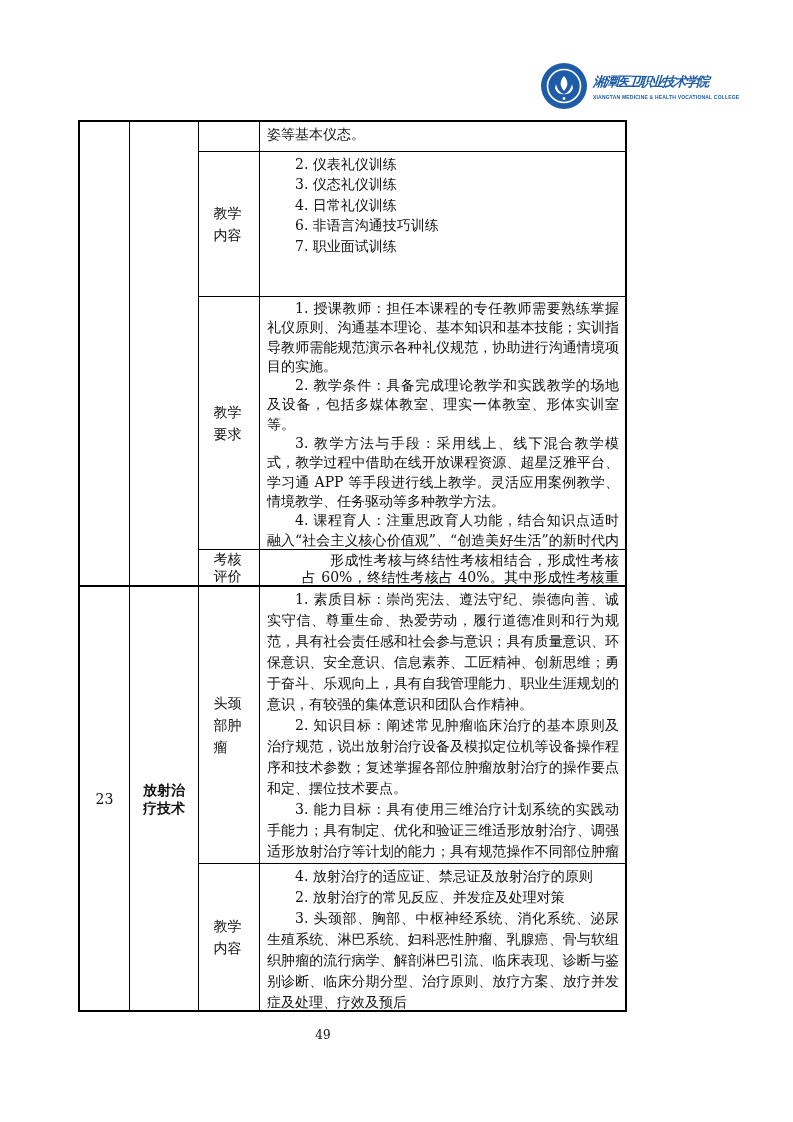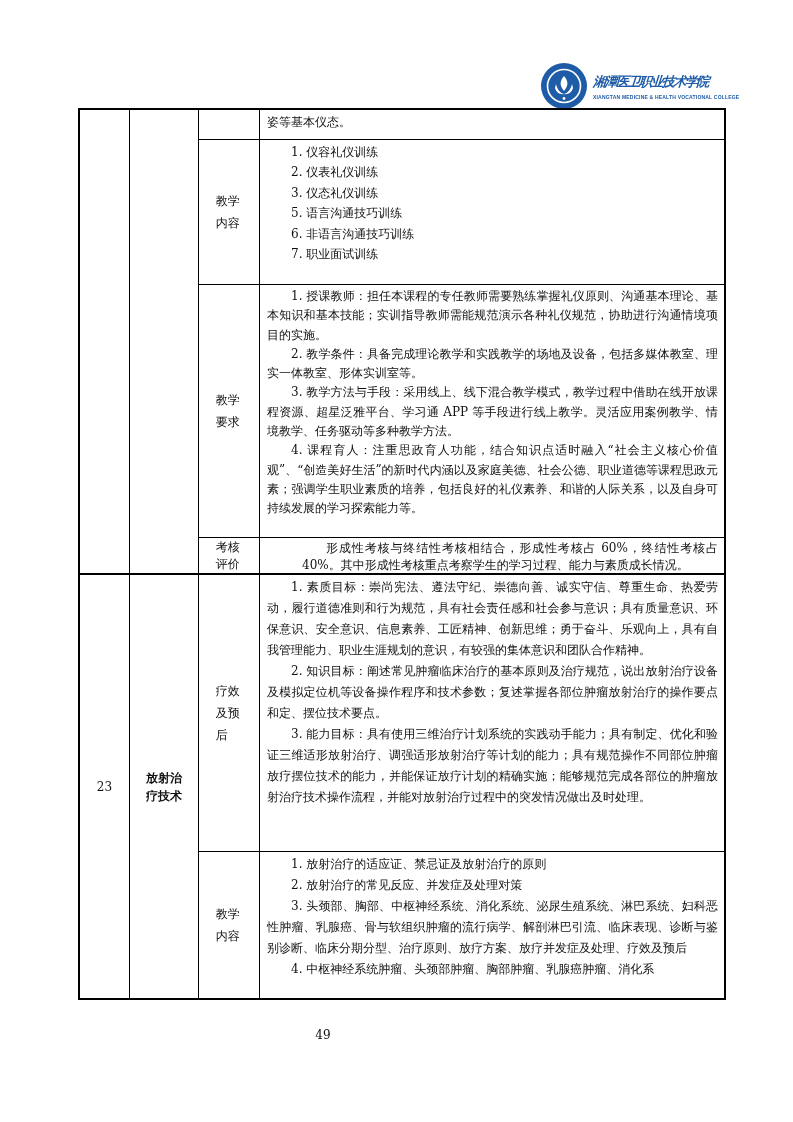--- a/index.html
+++ b/index.html
@@ -20,23 +20,23 @@
     letter-spacing:-1.5px; white-space:nowrap;
     transform:skewX(-4deg);
   }
   .logo-en {
     font-size:5px; letter-spacing:0.2px; white-space:nowrap; margin-top:3px;
     font-family:"Liberation Sans",sans-serif; font-weight:bold;
   }
 
   
   .tbl {
-    position:absolute; left:78px; top:108px; width:648px;
+    position:absolute; left:78px; top:120px; width:549px;
     border:2px solid #000;
-    font-size:12px;
+    font-size:14px;
   }
   .group { display:flex; align-items:stretch; }
   .group + .group { border-top:2px solid #000; }
   .col-no   { width:50px; flex:0 0 50px; border-right:1px solid #000;
               display:flex; align-items:center; justify-content:center; }
   .col-course { width:69px; flex:0 0 69px; border-right:1px solid #000;
               display:flex; align-items:center; justify-content:center; text-align:center; }
   .course-wrap { width:3.2em; line-height:18px;font-weight:bold; }
   .col-right { flex:1 1 auto; display:flex; flex-direction:column; }
   .srow { display:flex; align-items:stretch; overflow:hidden; }
@@ -97,24 +97,23 @@
         <div class="col-content lh20">
           <p class="plain">姿等基本仪态。</p>
         </div>
       </div>
 
       <div class="srow h-content1">
         <div class="col-label">
           <span class="label-wrap">教学内容</span>
         </div>
         <div class="col-content lh20">
-          <p class="para">1. 仪容礼仪训练</p>
           <p class="para">2. 仪表礼仪训练</p>
           <p class="para">3. 仪态礼仪训练</p>
-          <p class="para">5. 语言沟通技巧训练</p>
+          <p class="para">4. 日常礼仪训练</p>
           <p class="para">6. 非语言沟通技巧训练</p>
           <p class="para">7. 职业面试训练</p>
         </div>
       </div>
 
       <div class="srow h-req">
         <div class="col-label">
           <span class="label-wrap">教学要求</span>
         </div>
         <div class="col-content lh19">
@@ -139,35 +138,35 @@
 
   <div class="group">
     <div class="col-no">23</div>
     <div class="col-course">
       <span class="course-wrap">放射治疗技术</span>
     </div>
     <div class="col-right">
 
       <div class="srow h-obj">
         <div class="col-label">
-          <span class="label-wrap">疗效及预后</span>
+          <span class="label-wrap">头颈部肿瘤</span>
         </div>
         <div class="col-content lh21">
           <p class="para">1. 素质目标：崇尚宪法、遵法守纪、崇德向善、诚实守信、尊重生命、热爱劳动，履行道德准则和行为规范，具有社会责任感和社会参与意识；具有质量意识、环保意识、安全意识、信息素养、工匠精神、创新思维；勇于奋斗、乐观向上，具有自我管理能力、职业生涯规划的意识，有较强的集体意识和团队合作精神。</p>
           <p class="para">2. 知识目标：阐述常见肿瘤临床治疗的基本原则及治疗规范，说出放射治疗设备及模拟定位机等设备操作程序和技术参数；复述掌握各部位肿瘤放射治疗的操作要点和定、摆位技术要点。</p>
           <p class="para">3. 能力目标：具有使用三维治疗计划系统的实践动手能力；具有制定、优化和验证三维适形放射治疗、调强适形放射治疗等计划的能力；具有规范操作不同部位肿瘤放疗摆位技术的能力，并能保证放疗计划的精确实施；能够规范完成各部位的肿瘤放射治疗技术操作流程，并能对放射治疗过程中的突发情况做出及时处理。</p>
         </div>
       </div>
 
       <div class="srow h-content2">
         <div class="col-label">
           <span class="label-wrap">教学内容</span>
         </div>
         <div class="col-content lh21">
-          <p class="para">1. 放射治疗的适应证、禁忌证及放射治疗的原则</p>
+          <p class="para">4. 放射治疗的适应证、禁忌证及放射治疗的原则</p>
           <p class="para">2. 放射治疗的常见反应、并发症及处理对策</p>
           <p class="para">3. 头颈部、胸部、中枢神经系统、消化系统、泌尿生殖系统、淋巴系统、妇科恶性肿瘤、乳腺癌、骨与软组织肿瘤的流行病学、解剖淋巴引流、临床表现、诊断与鉴别诊断、临床分期分型、治疗原则、放疗方案、放疗并发症及处理、疗效及预后</p>
           <p class="para">4. 中枢神经系统肿瘤、头颈部肿瘤、胸部肿瘤、乳腺癌肿瘤、消化系</p>
         </div>
       </div>
 
     </div>
   </div>
 
 </div>

